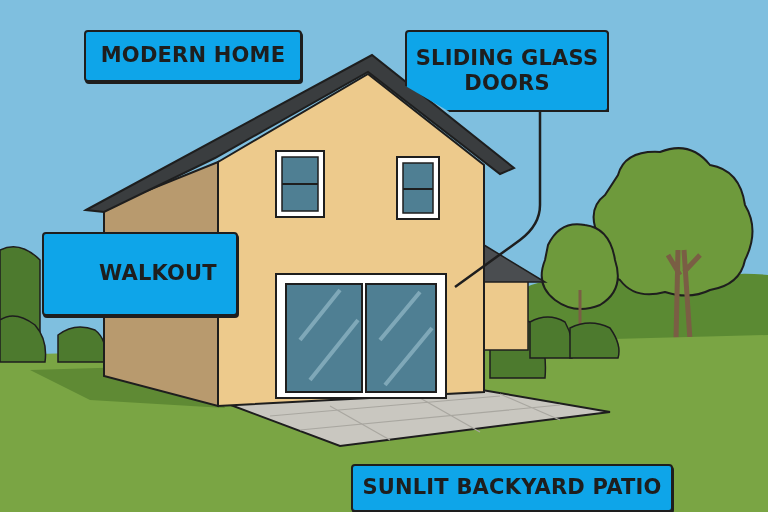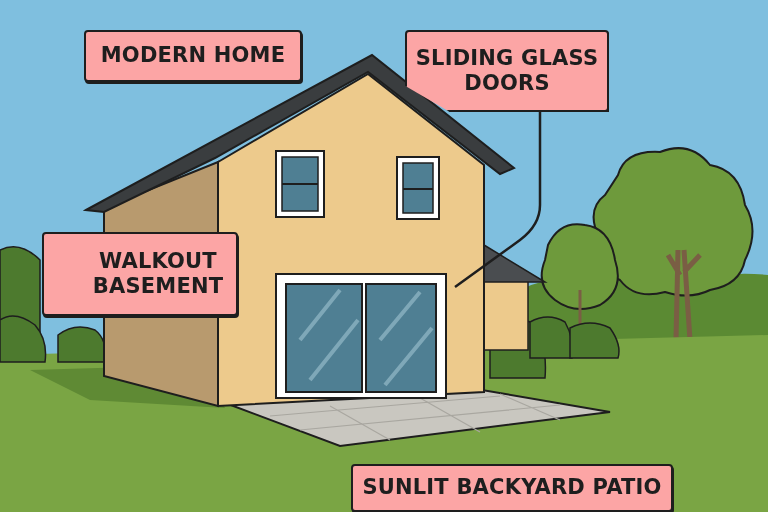--- a/index.html
+++ b/index.html
@@ -1,19 +1,19 @@
 <!DOCTYPE html>
 <html><head>
 <meta charset="utf-8">
 <style>
   html, body { margin:0; padding:0; }
   body { width:768px; height:512px; overflow:hidden; position:relative; background:#7fbfdf; font-family:"DejaVu Sans", sans-serif; }
   #scene { position:absolute; left:0; top:0; width:768px; height:512px; }
   .label {
-    position:absolute; background:#fca5a5; border:2px solid #1e1e1e; border-radius:4px;
+    position:absolute; background:#0ea5e9; border:2px solid #1e1e1e; border-radius:4px;
     box-shadow:1px 2px 0 #1e1e1e; color:#1e1e1e; font-weight:bold; text-align:center;
     display:flex; flex-direction:column; justify-content:center; align-items:center;
     letter-spacing:0.2px; line-height:1.2;
   }
   .label span { display:block; }
 </style>
 </head>
 <body>
 
 <svg id="scene" viewBox="0 0 768 512" xmlns="http://www.w3.org/2000/svg">
@@ -86,18 +86,17 @@
   <span>MODERN HOME</span>
 </div>
 
 <div class="label" style="left:405px; top:30px; width:200px; height:78px; font-size:21px; clip-path:polygon(0 0,100% 0,100% 100%,22% 100%,0 68%);">
   <span>SLIDING GLASS</span>
   <span>DOORS</span>
 </div>
 
 <div class="label" style="left:42px; top:232px; width:156px; height:80px; font-size:21px;padding-left:36px;">
   <span>WALKOUT</span>
-  <span>BASEMENT</span>
 </div>
 
 <div class="label" style="left:351px; top:452px; width:318px; height:44px; font-size:21px;margin-top:12px;">
   <span>SUNLIT BACKYARD PATIO</span>
 </div>
 
 </body></html>

